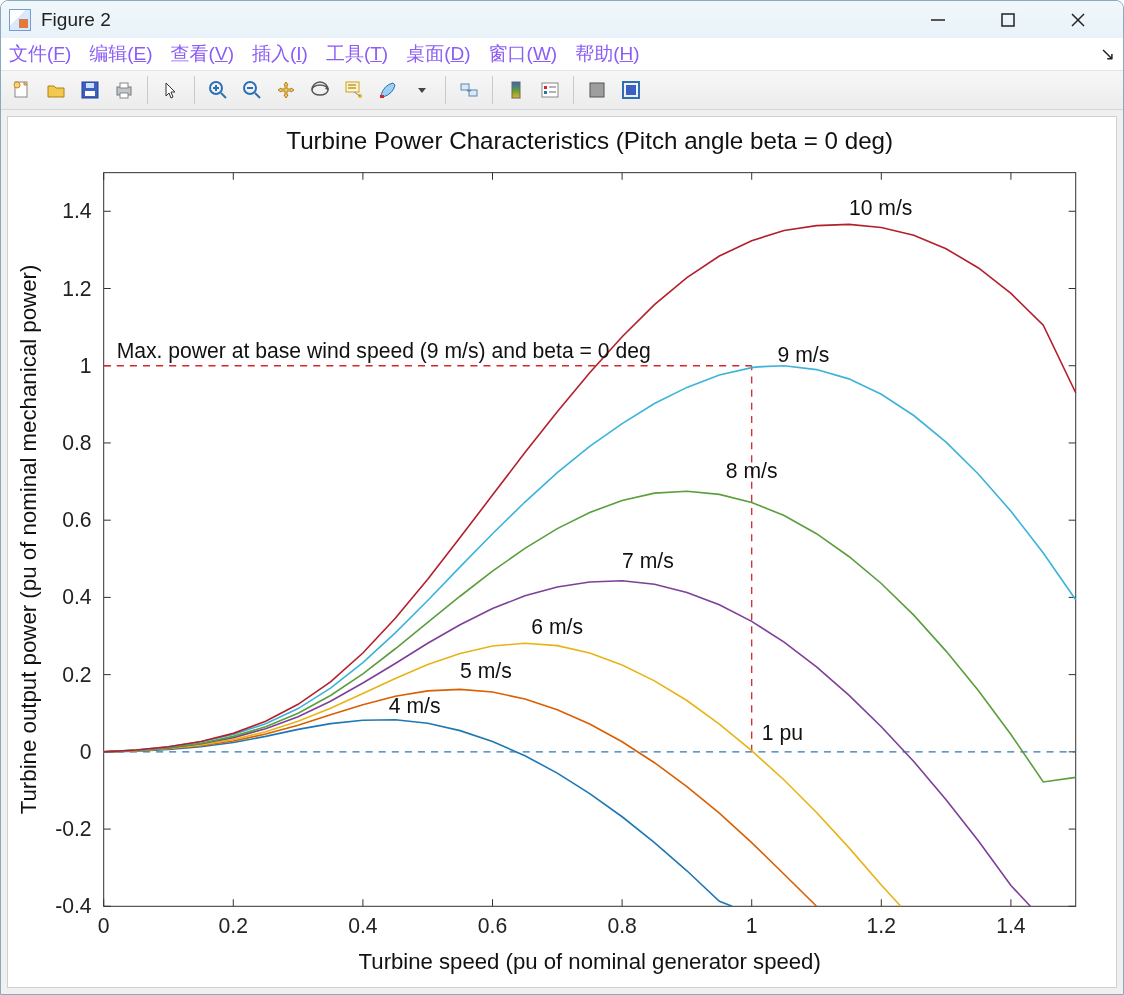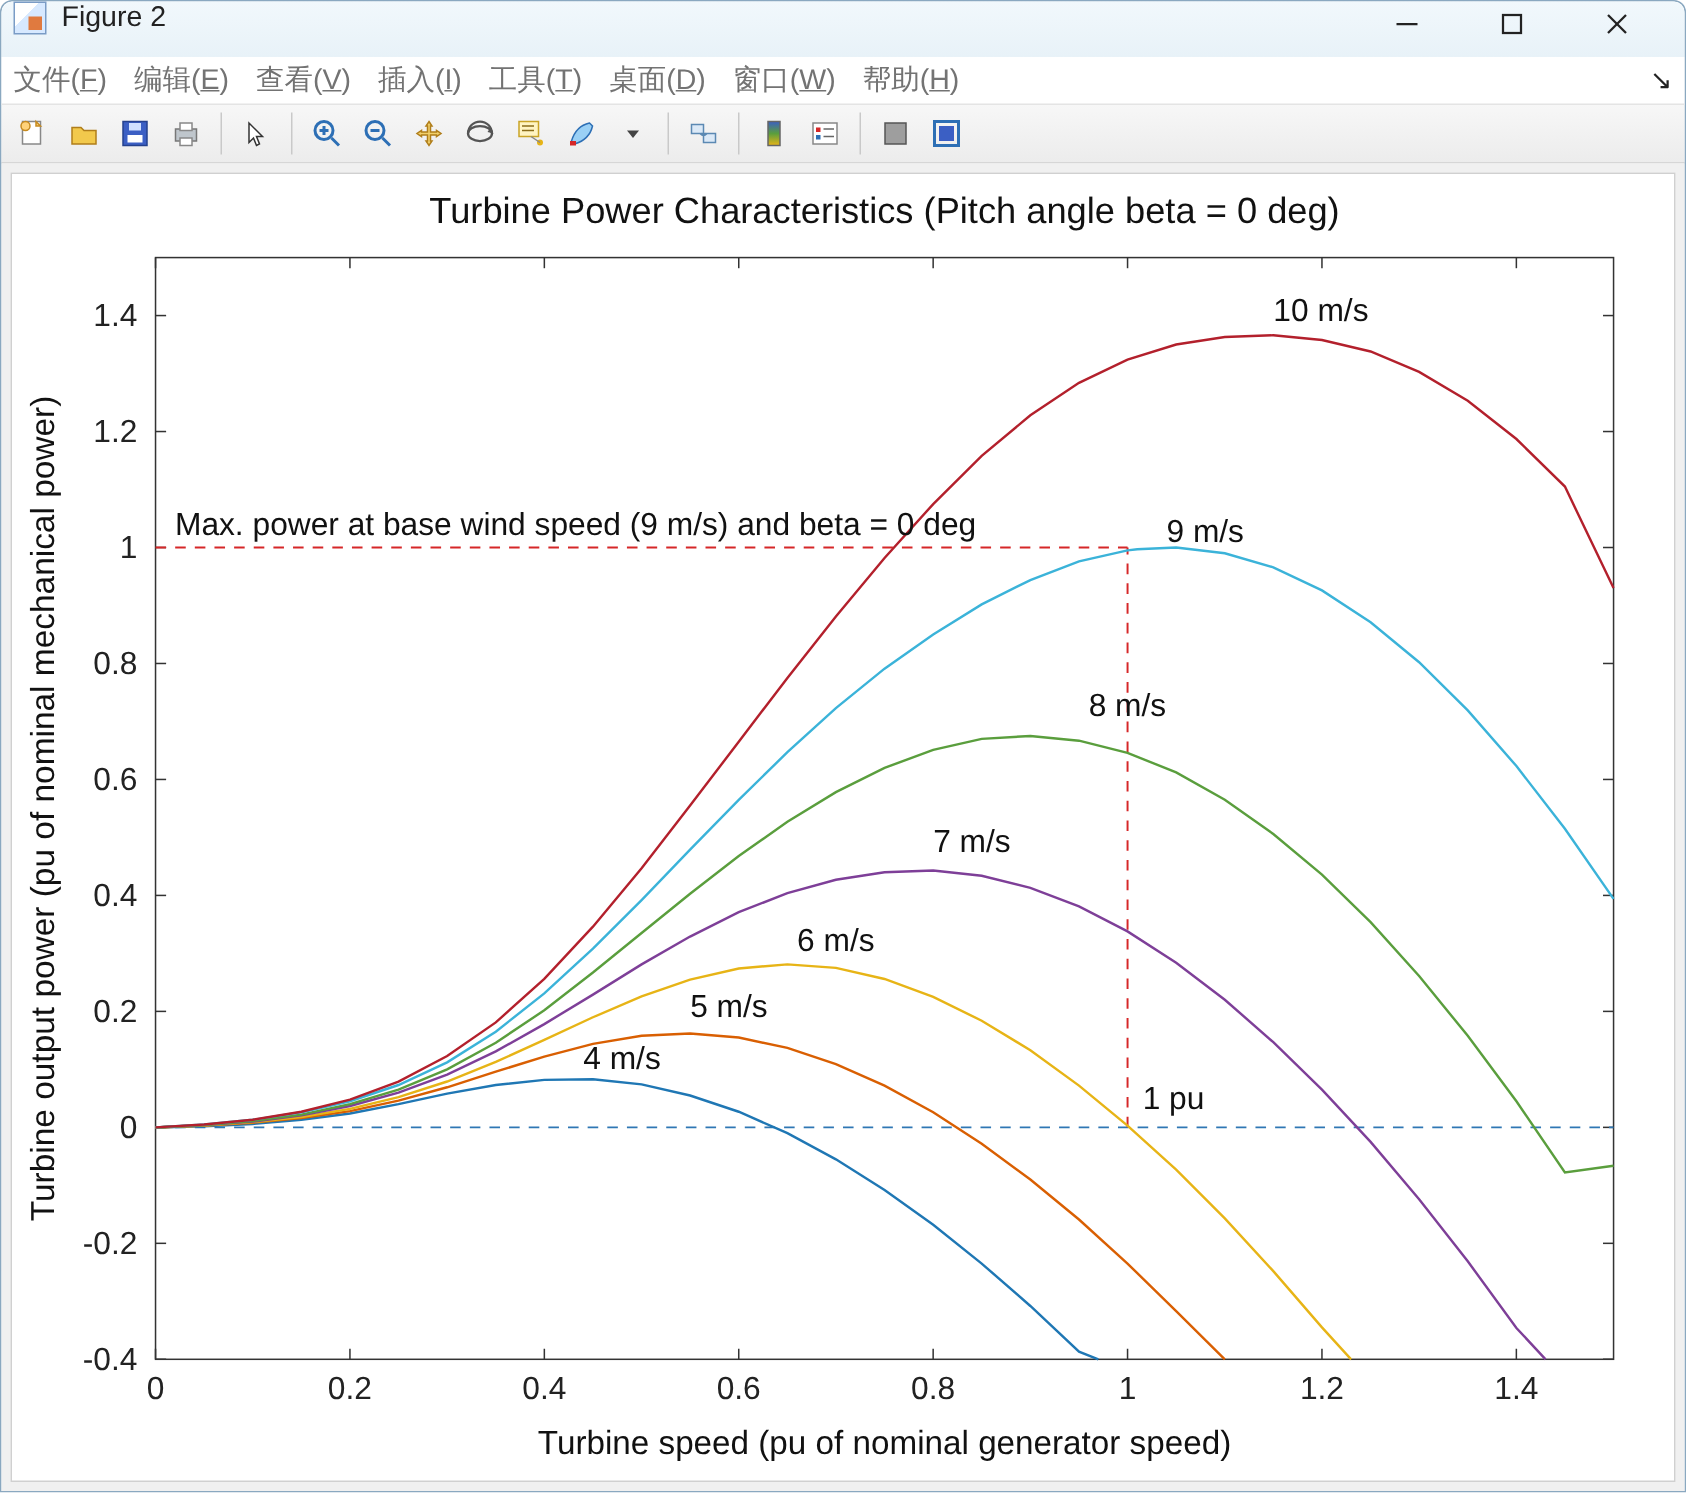--- a/index.html
+++ b/index.html
@@ -13,21 +13,21 @@
   .window {
     width: 1124px; height: 995px;
     border: 1px solid #8aa8c0;
     border-radius: 8px 8px 0 0;
     background: #fff;
     display: flex; flex-direction: column;
   }
   .titlebar {
     height: 42px;
     background: linear-gradient(#f1f8fc,#e8f2f8);
-    display: flex; align-items: flex-start;
+    display: flex; align-items: center;
     padding: 0 8px;
     border-radius: 8px 8px 0 0;
   }
   .titlebar .appicon {
     width: 22px; height: 22px;
     border: 1px solid #7a9cc6;
     background: linear-gradient(135deg,#fff 40%,#d7e9ff 40%);
     margin-right: 10px;
     position: relative;
   }
@@ -43,21 +43,21 @@
   .winbtn svg { width:18px; height:18px; }
   .menubar {
     height: 36px;
     background:#fff;
     border-bottom: 1px solid #e4e4e4;
     display:flex; align-items:center;
     padding: 0 8px;
     gap: 18px;
     font-size: 19px;
   }
-  .menubar .menuitem { color:#737373; }
+  .menubar .menuitem { color:#8b5cf6; }
   .menubar .menuitem .ul { text-decoration: underline; }
   .menubar .spacer { margin-left:auto; }
   .menubar .dockarrow { font-size:18px; color:#222; }
   .toolbar {
     height: 44px;
     background: linear-gradient(#f7f7f7,#ececec);
     border-bottom: 1px solid #d6d6d6;
     display:flex; align-items:center;
     padding: 0 6px;
     gap: 4px;

